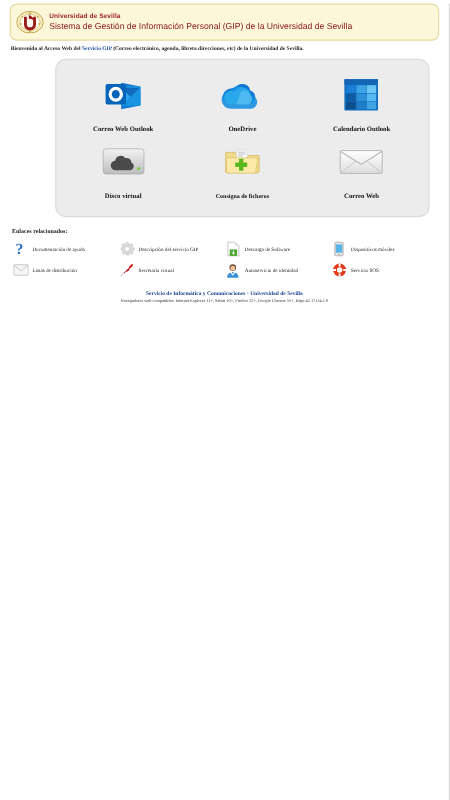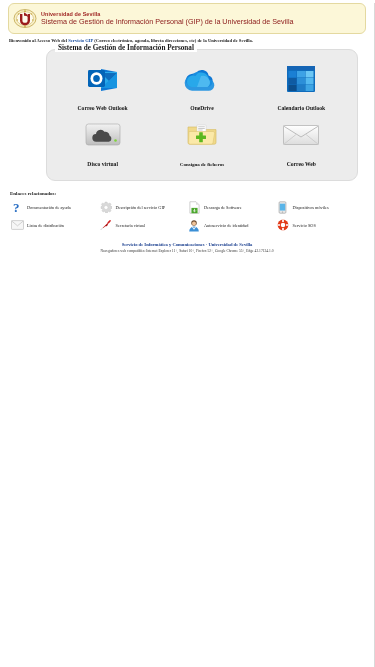--- a/index.html
+++ b/index.html
@@ -193,21 +193,20 @@
       <div class="banner-sub">Sistema de Gestión de Información Personal (GIP) de la Universidad de Sevilla</div>
     </span>
   </div>
 
   <div class="welcome">
     <span>Bienvenido al Acceso Web del </span><a href="#">Servicio GIP</a><span> (Correo electrónico, agenda, libreta direcciones, etc) de la Universidad de Sevilla.</span>
   </div>
 
   <div class="panel-wrap">
     <div class="panel">
-      <div class="panel-legend">Sistema de Gestión de Información Personal</div>
 
       <div class="grid-row">
 
         <a class="app-tile" href="#">
           <span class="tile-icon">
             <svg width="32" height="30" viewBox="0 0 32 30">
               <path d="M14 5 L30 8 V24 L14 27 Z" fill="#0f78d4"></path>
               <path d="M14 8 L30 8 V24 L14 24 Z" fill="#28a8ea"></path>
               <path d="M14 9 L30 9 L22 17 Z" fill="#0f6cbd"></path>
               <path d="M14 24 L30 9 V24 Z" fill="#1490df" opacity="0.85"></path>

